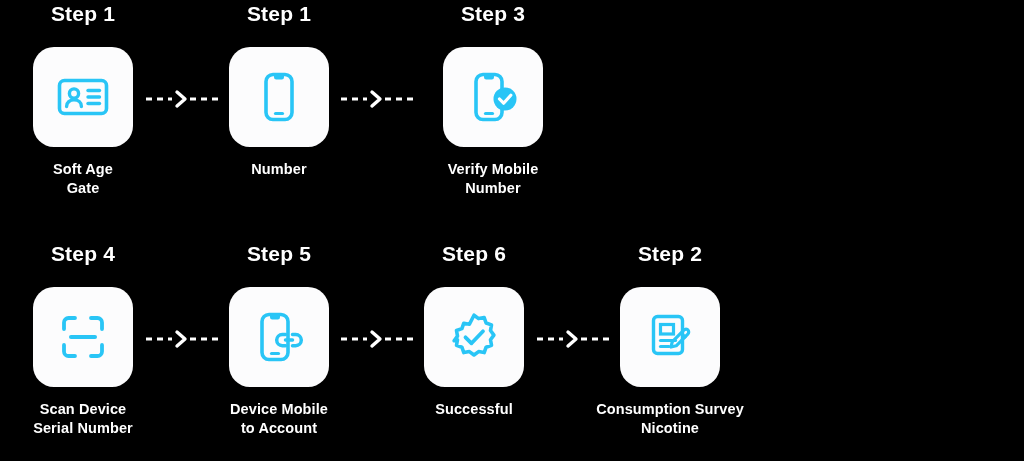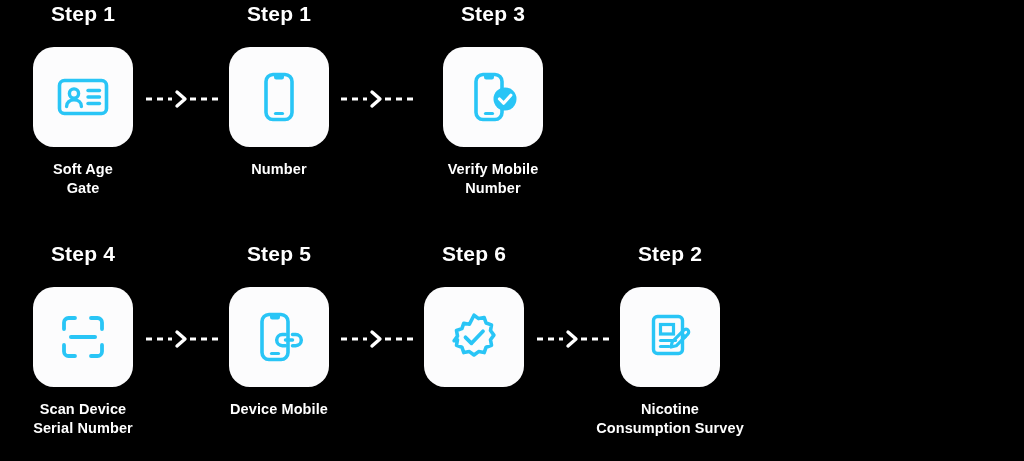--- a/index.html
+++ b/index.html
@@ -188,38 +188,40 @@
           <rect x="11" y="5.5" width="26" height="45" rx="7" stroke="#29c5f6" stroke-width="3.6"></rect>
           <path d="M19 5.5h10v2.8a2.2 2.2 0 0 1-2.2 2.2h-5.6A2.2 2.2 0 0 1 19 8.3V5.5z" fill="#29c5f6"></path>
           <line x1="20.5" y1="44.5" x2="27.5" y2="44.5" stroke="#29c5f6" stroke-width="3.2" stroke-linecap="round"></line>
           <path d="M34.5 25.5h-3.2a5.6 5.6 0 0 0 0 11.2h3.2" stroke="#29c5f6" stroke-width="3.5" stroke-linecap="round"></path>
           <path d="M41.5 25.5h3.2a5.6 5.6 0 0 1 0 11.2h-3.2" stroke="#29c5f6" stroke-width="3.5" stroke-linecap="round"></path>
           <line x1="34.5" y1="31.1" x2="41.5" y2="31.1" stroke="#29c5f6" stroke-width="3.5" stroke-linecap="round"></line>
         </svg>
       </div>
       <div class="step-caption">
         <div>Device Mobile</div>
+        <div>to Account</div>
       </div>
     </div>
 
     <svg class="flow-arrow" style="left:340px" viewBox="0 0 76 22" fill="none">
       <line x1="1" y1="11" x2="27" y2="11" stroke="#ffffff" stroke-width="3.2" stroke-dasharray="6 5" stroke-linecap="butt"></line>
       <polyline points="32,4 40,11 32,18" stroke="#ffffff" stroke-width="3.4" stroke-linecap="round" stroke-linejoin="round" fill="none"></polyline>
       <line x1="45" y1="11" x2="75" y2="11" stroke="#ffffff" stroke-width="3.2" stroke-dasharray="6 5" stroke-linecap="butt"></line>
     </svg>
 
     <div class="step-node" style="left:391px">
       <div class="step-label">Step 6</div>
       <div class="step-card">
         <svg class="step-icon" viewBox="0 0 56 56" fill="none">
           <path d="M28 6.2l4.6 3.4 5.6-1 1.9 5.4 5.4 1.9-1 5.6 3.4 4.6-3.4 4.6 1 5.6-5.4 1.9-1.9 5.4-5.6-1-4.6 3.4-4.6-3.4-5.6 1-1.9-5.4-5.4-1.9 1-5.6L8.1 31.7l3.4-4.6-1-5.6 5.4-1.9 1.9-5.4 5.6 1L28 6.2z" stroke="#29c5f6" stroke-width="3.6" stroke-linejoin="round" fill="none"></path>
           <polyline points="19.5,28.3 25.5,34.3 37,22.3" stroke="#29c5f6" stroke-width="3.8" stroke-linecap="round" stroke-linejoin="round" fill="none"></polyline>
         </svg>
       </div>
       <div class="step-caption">
+        <div>Successful</div>
       </div>
     </div>
 
     <svg class="flow-arrow" style="left:536px" viewBox="0 0 76 22" fill="none">
       <line x1="1" y1="11" x2="27" y2="11" stroke="#ffffff" stroke-width="3.2" stroke-dasharray="6 5" stroke-linecap="butt"></line>
       <polyline points="32,4 40,11 32,18" stroke="#ffffff" stroke-width="3.4" stroke-linecap="round" stroke-linejoin="round" fill="none"></polyline>
       <line x1="45" y1="11" x2="75" y2="11" stroke="#ffffff" stroke-width="3.2" stroke-dasharray="6 5" stroke-linecap="butt"></line>
     </svg>
 
     <div class="step-node" style="left:587px">
@@ -228,19 +230,19 @@
         <svg class="step-icon" viewBox="0 0 56 56" fill="none">
           <path d="M11.5 11.5a4 4 0 0 1 4-4h21a4 4 0 0 1 4 4v29a4 4 0 0 1-4 4h-21a4 4 0 0 1-4-4v-29z" stroke="#29c5f6" stroke-width="3.4" fill="none"></path>
           <rect x="18.5" y="15.5" width="13" height="9.5" stroke="#29c5f6" stroke-width="3.2"></rect>
           <line x1="18.5" y1="31.5" x2="33.5" y2="31.5" stroke="#29c5f6" stroke-width="3.2" stroke-linecap="round"></line>
           <line x1="18.5" y1="37.5" x2="27" y2="37.5" stroke="#29c5f6" stroke-width="3.2" stroke-linecap="round"></line>
           <path d="M45.8 20.8a3.1 3.1 0 0 1 0 4.4L34.2 36.8l-5.2 1.2 1.2-5.2 11.6-11.6a3.1 3.1 0 0 1 4 -0.4z" stroke="#29c5f6" stroke-width="3.2" stroke-linejoin="round" fill="none"></path>
           <line x1="39.6" y1="24.4" x2="43.2" y2="28" stroke="#29c5f6" stroke-width="3" stroke-linecap="round"></line>
         </svg>
       </div>
       <div class="step-caption">
+        <div>Consumption Survey</div>
         <div>Nicotine</div>
-        <div>Consumption Survey</div>
       </div>
     </div>
 
   </div>
 </div>
 
 </body></html>

